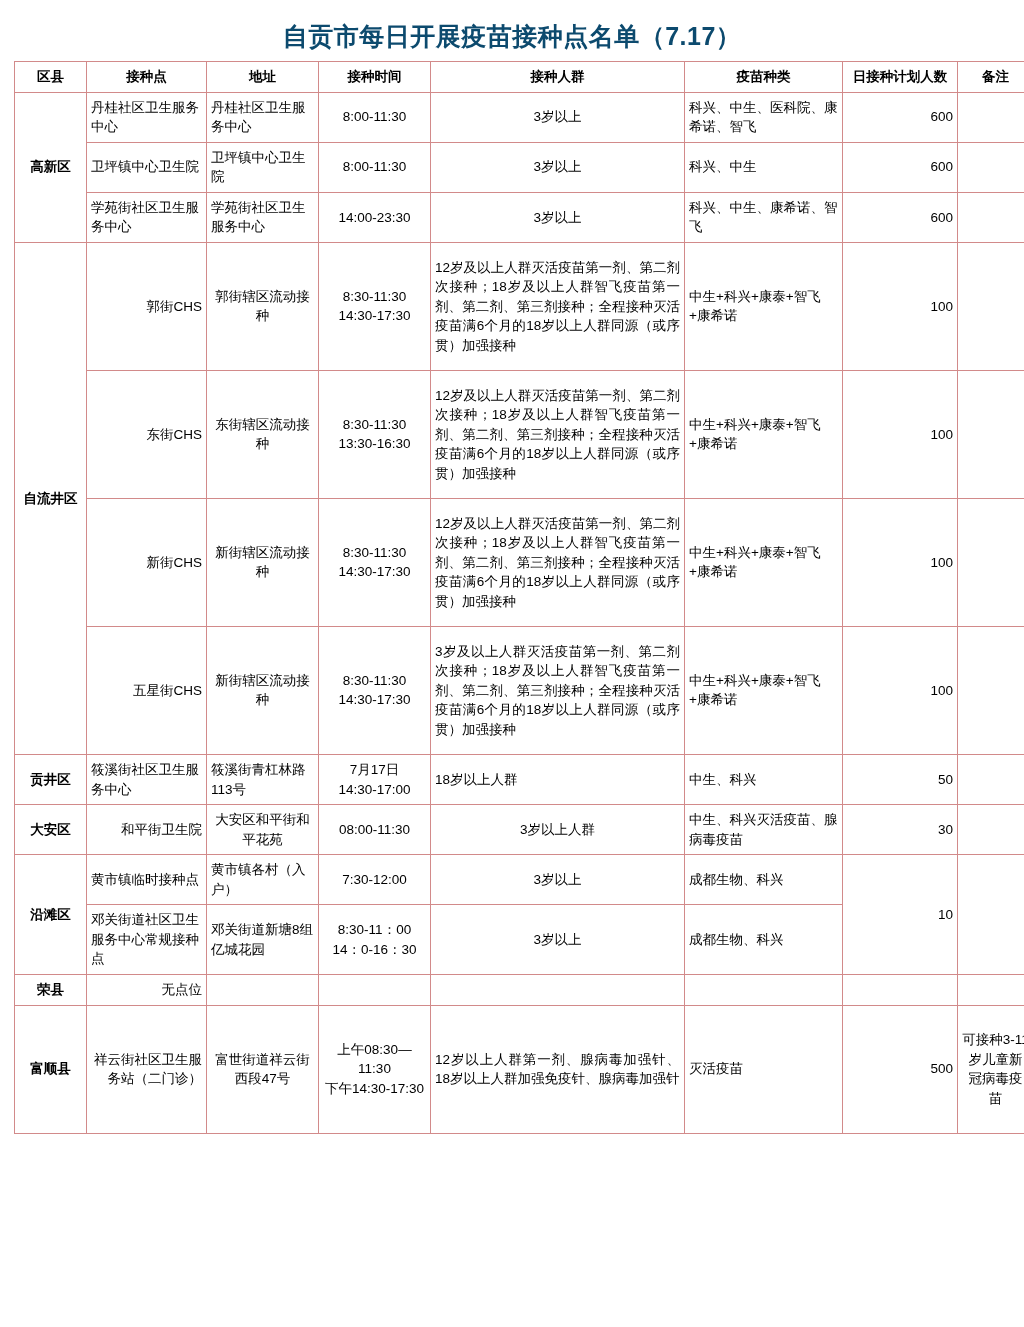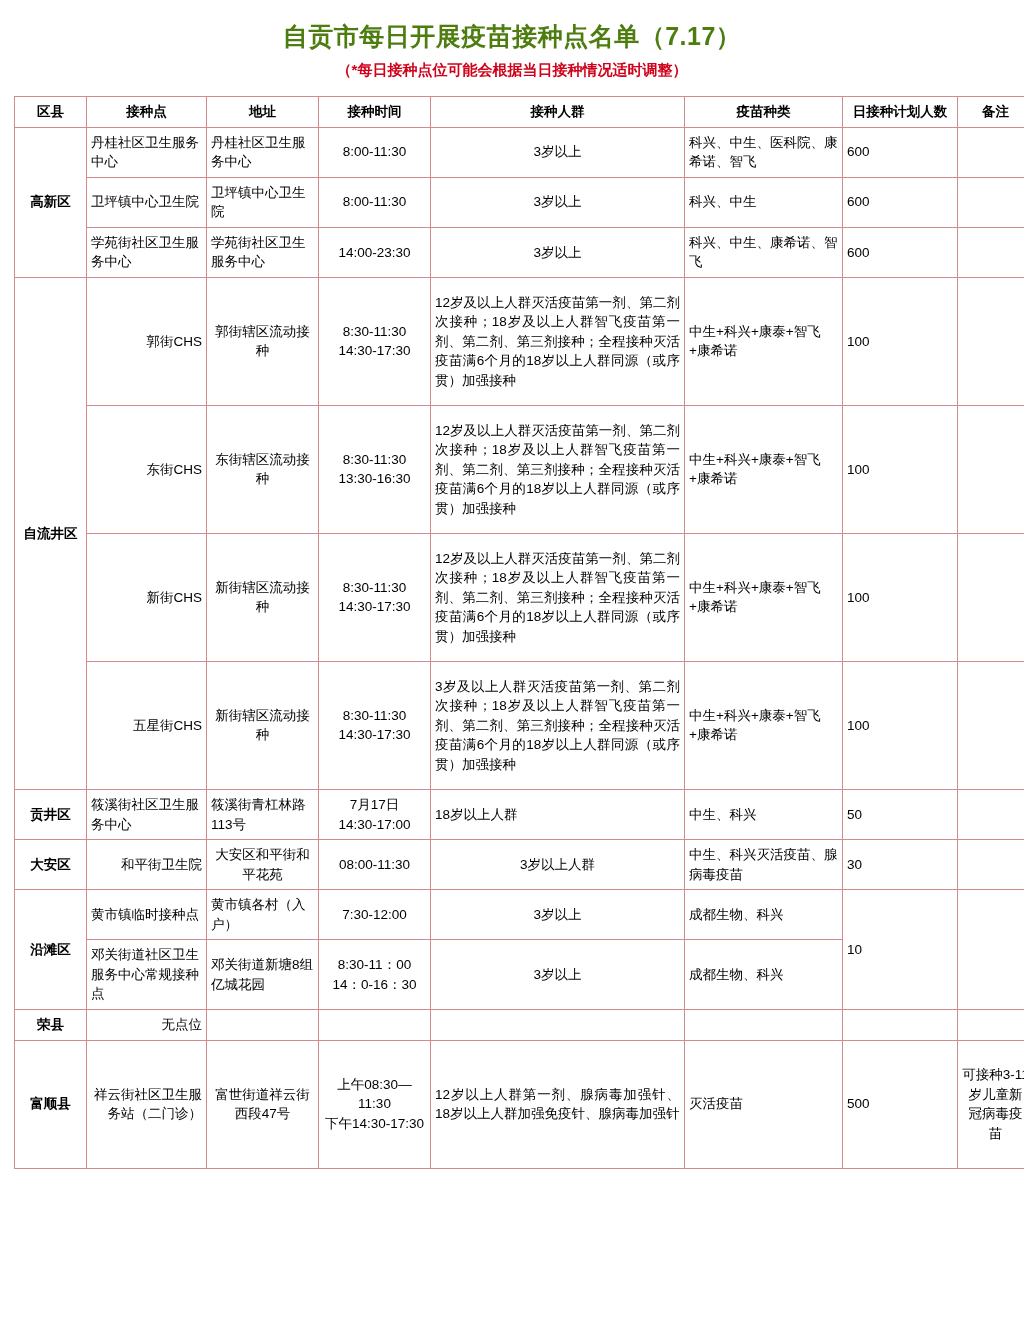--- a/index.html
+++ b/index.html
@@ -17,21 +17,21 @@
     width: 1024px;
     box-sizing: border-box;
     padding: 14px 14px 10px 14px;
   }
   .doc-title {
     text-align: center;
     font-size: 25px;
     font-weight: bold;
     letter-spacing: 0.5px;
     margin: 6px 0 8px 0;
-    color: #4d7c0f;
+    color: #0c4a6e;
   }
   .doc-subtitle {
     text-align: center;
     font-size: 15px;
     font-weight: bold;
     color: #d0021b;
     margin-bottom: 16px;
   }
   table.sheet {
     border-collapse: collapse;
@@ -56,40 +56,39 @@
   .c-district { text-align: center; font-weight: bold; font-size: 14.5px; margin-left: 8px; }
   .c-site { text-align: right; }
   .c-site-left { text-align: left; padding-left: 6px; }
   .c-addr { text-align: center; }
   .c-addr-left { text-align: left; padding-left: 6px; }
   .c-time { text-align: center; }
   .c-time-left { text-align: center; padding-left: 6px; }
   .c-people { text-align: center; }
   .c-people-just { text-align: justify; text-align-last: left; padding: 6px 8px; }
   .c-vaccine { text-align: left; }
-  .c-plan { text-align: left; }
+  .c-plan { text-align: right; }
   .c-note { text-align: center; }
   col.w-district { width: 72px; }
   col.w-site { width: 120px; }
   col.w-addr { width: 112px; }
   col.w-time { width: 112px; }
   col.w-people { width: 254px; }
   col.w-vaccine { width: 158px; }
   col.w-plan { width: 115px; }
   col.w-note { width: 76px; }
   .tall { height: 128px; }
   .nowrap-mini { white-space: pre-line; }
 </style>
 </head>
 <body>
 
 <div class="page">
 
   <div class="doc-title">自贡市每日开展疫苗接种点名单（7.17）</div>
-  <div class="doc-subtitle">（*每日接种点位可能会根据当日接种情况适时调整）</div>
 
   <table class="sheet">
     <colgroup>
       <col class="w-district">
         <col class="w-site">
         <col class="w-addr">
         <col class="w-time">
       <col class="w-people">
         <col class="w-vaccine">
         <col class="w-plan">

